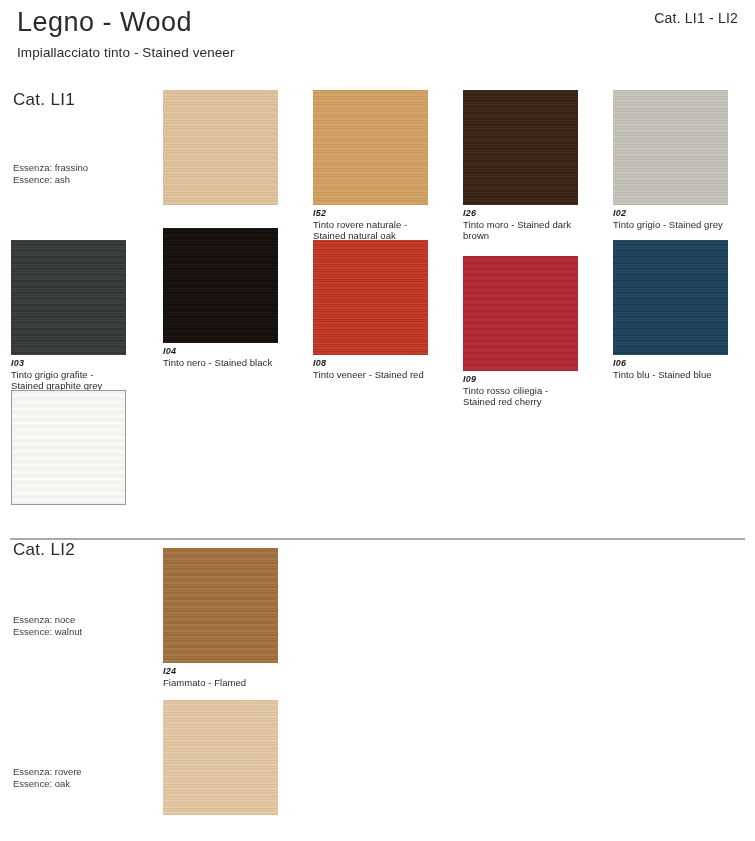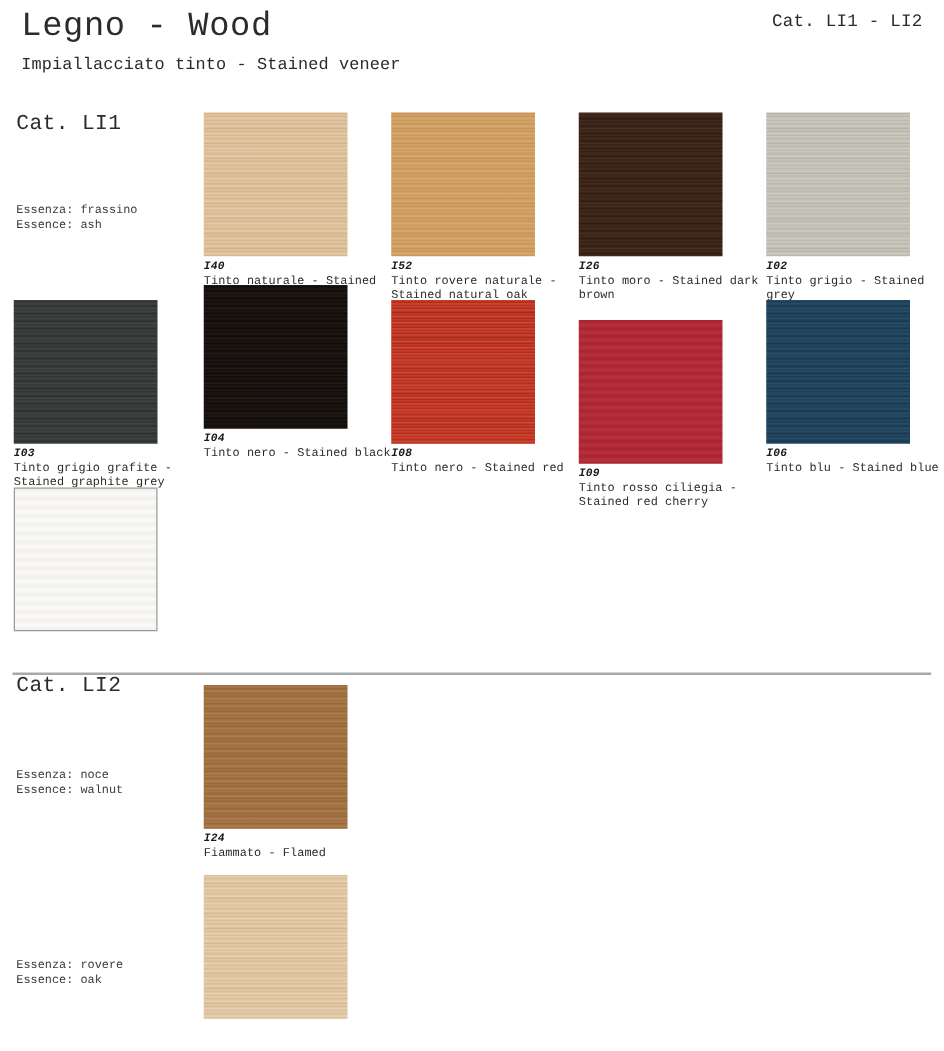--- a/index.html
+++ b/index.html
@@ -5,21 +5,21 @@
   html,body{margin:0;padding:0;}
   body{
     width:755px;height:841px;
     background:#ffffff;
     font-family:"Liberation Sans", sans-serif;
     color:#231f20;
     position:relative;
     overflow:hidden;
     -webkit-font-smoothing:antialiased;
   }
-  .page{position:relative;width:755px;height:841px;font-family:Liberation Mono, monospace;}
+  .page{position:relative;width:755px;height:841px;}
 
   
   .header{position:absolute;left:17px;top:6px;}
   .title{
     font-size:27px;
     font-weight:400;
     letter-spacing:0.5px;
     color:#2b2b2b;
     line-height:32px;
     white-space:nowrap;
@@ -99,25 +99,20 @@
       <div class="section" style="top: 0px;">
         <div class="cat-head" style="top: 90px;">Cat. LI1</div>
         <div class="essence" style="top: 114px;">
           <div>Essenza: frassino</div>
           <div>Essence: ash</div>
         </div>
         <div class="swatch" style="left: 163px; top: 90px;">
           <div class="chip" style="background: rgb(224, 195, 155);">
             <div class="grain" style="background-image: repeating-linear-gradient(0deg, rgba(120, 75, 30, 0.16) 0px, rgba(255, 255, 255, 0.14) 2px, rgba(120, 75, 30, 0.09) 4px, rgba(255, 255, 255, 0.1) 6px);"></div>
           </div>
-          <div class="caption">
-            <div class="code">I40</div>
-            <div class="cname">Tinto naturale - Stained</div>
-            <div class="cname">natural</div>
-          </div>
         </div>
         <div class="swatch" style="left: 313px; top: 90px;">
           <div class="chip" style="background: rgb(209, 157, 92);">
             <div class="grain" style="background-image: repeating-linear-gradient(0deg, rgba(120, 75, 30, 0.16) 0px, rgba(255, 255, 255, 0.14) 2px, rgba(120, 75, 30, 0.09) 4px, rgba(255, 255, 255, 0.1) 6px);"></div>
           </div>
           <div class="caption">
             <div class="code">I52</div>
             <div class="cname">Tinto rovere naturale -</div>
             <div class="cname">Stained natural oak</div>
           </div>
@@ -159,21 +154,21 @@
             <div class="code">I04</div>
             <div class="cname">Tinto nero - Stained black</div>
           </div>
         </div>
         <div class="swatch" style="left: 313px; top: 240px;">
           <div class="chip" style="background: rgb(207, 53, 32);">
             <div class="grain" style="background-image: repeating-linear-gradient(0deg, rgba(0, 0, 0, 0.22) 0px, rgba(255, 255, 255, 0.1) 2px, rgba(0, 0, 0, 0.15) 3px, rgba(255, 255, 255, 0.05) 5px);"></div>
           </div>
           <div class="caption">
             <div class="code">I08</div>
-            <div class="cname">Tinto nero - Stained red</div>
+            <div class="cname">Tinto veneer - Stained red</div>
           </div>
         </div>
         <div class="swatch" style="left: 463px; top: 256px;">
           <div class="chip" style="background: rgb(179, 38, 51);">
             <div class="grain" style="background-image: repeating-linear-gradient(0deg, rgba(0, 0, 0, 0.07) 0px, rgba(255, 255, 255, 0.05) 3px, rgba(0, 0, 0, 0.05) 6px);"></div>
           </div>
           <div class="caption">
             <div class="code">I09</div>
             <div class="cname">Tinto rosso ciliegia -</div>
             <div class="cname">Stained red cherry</div>

